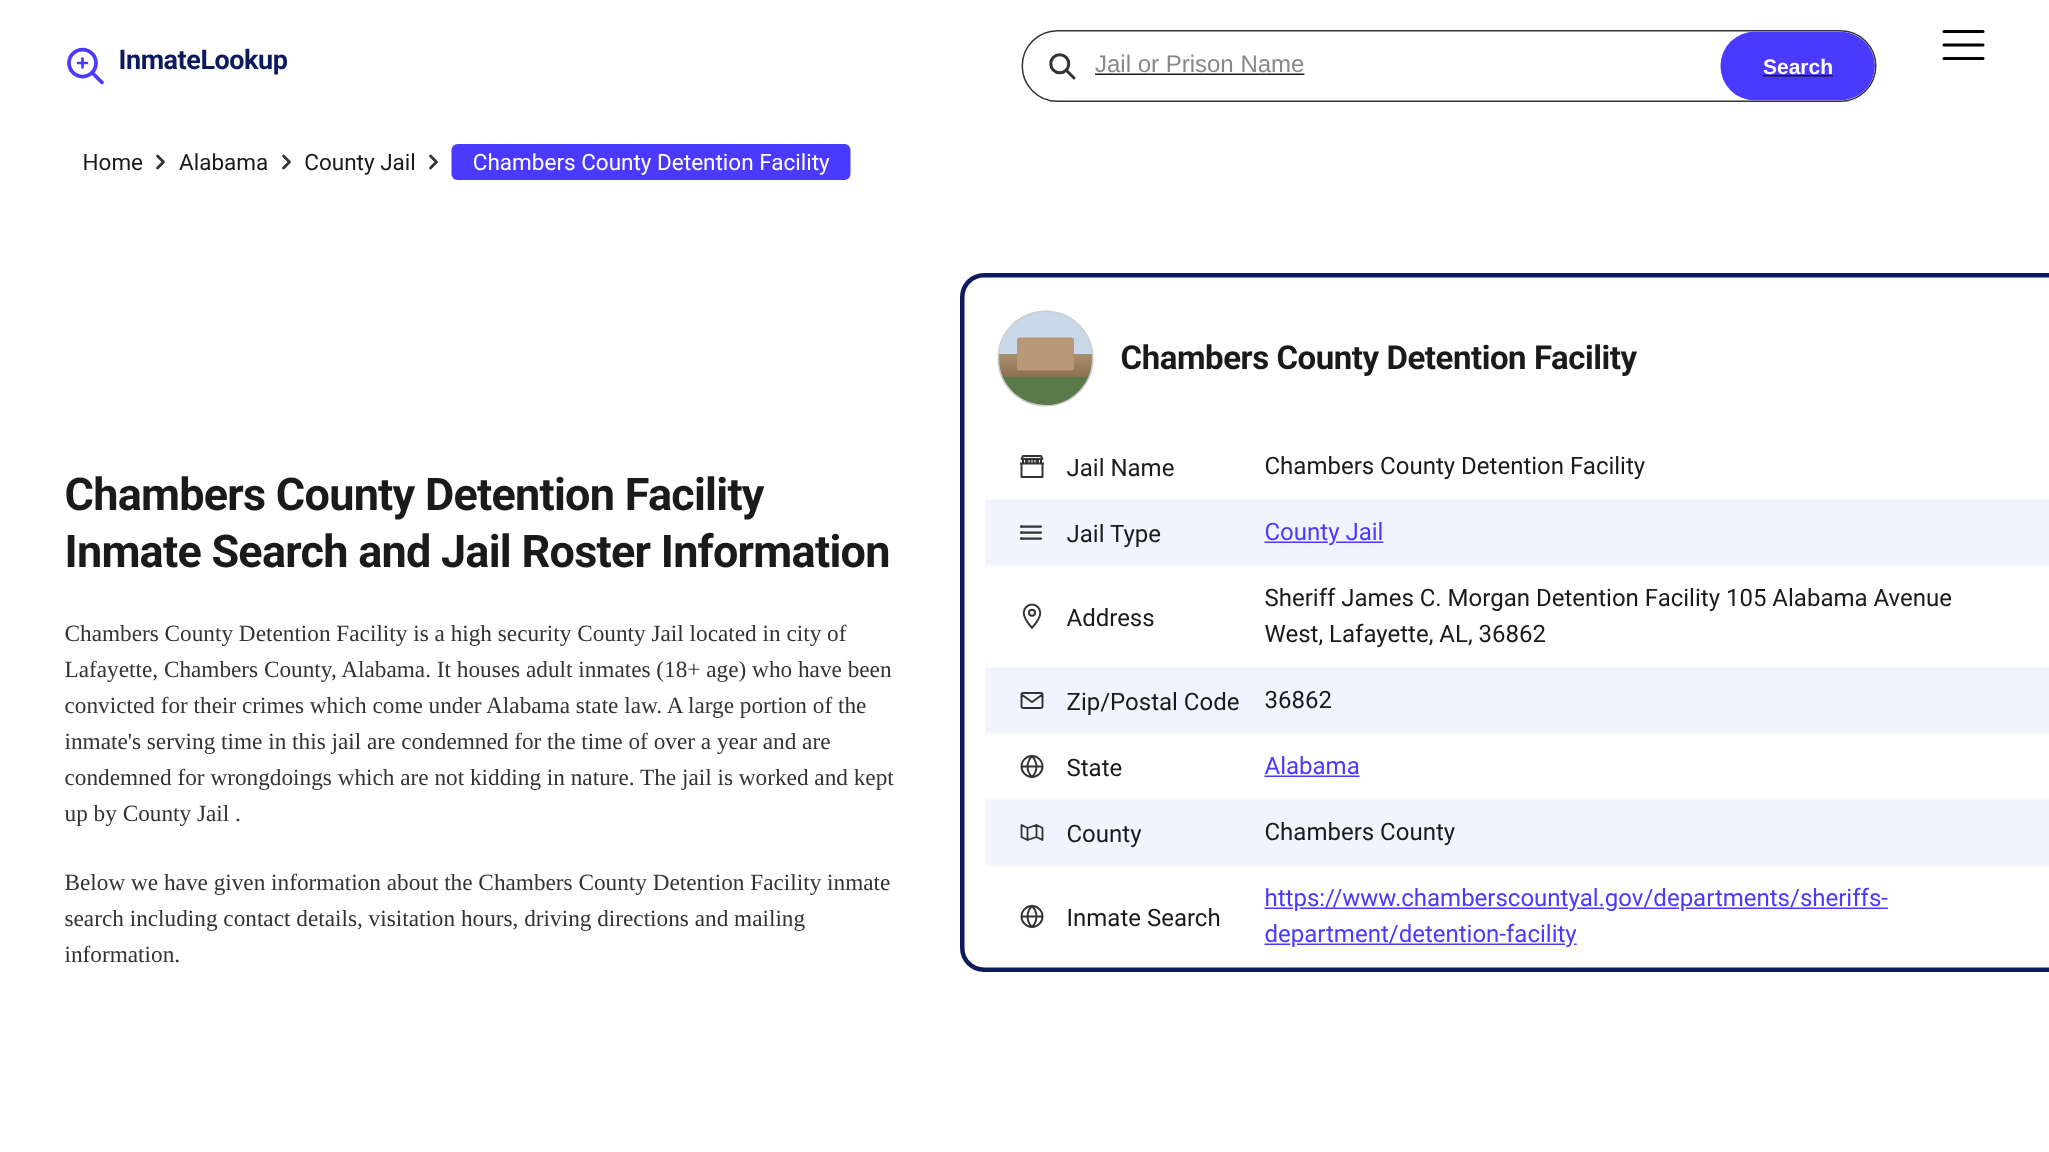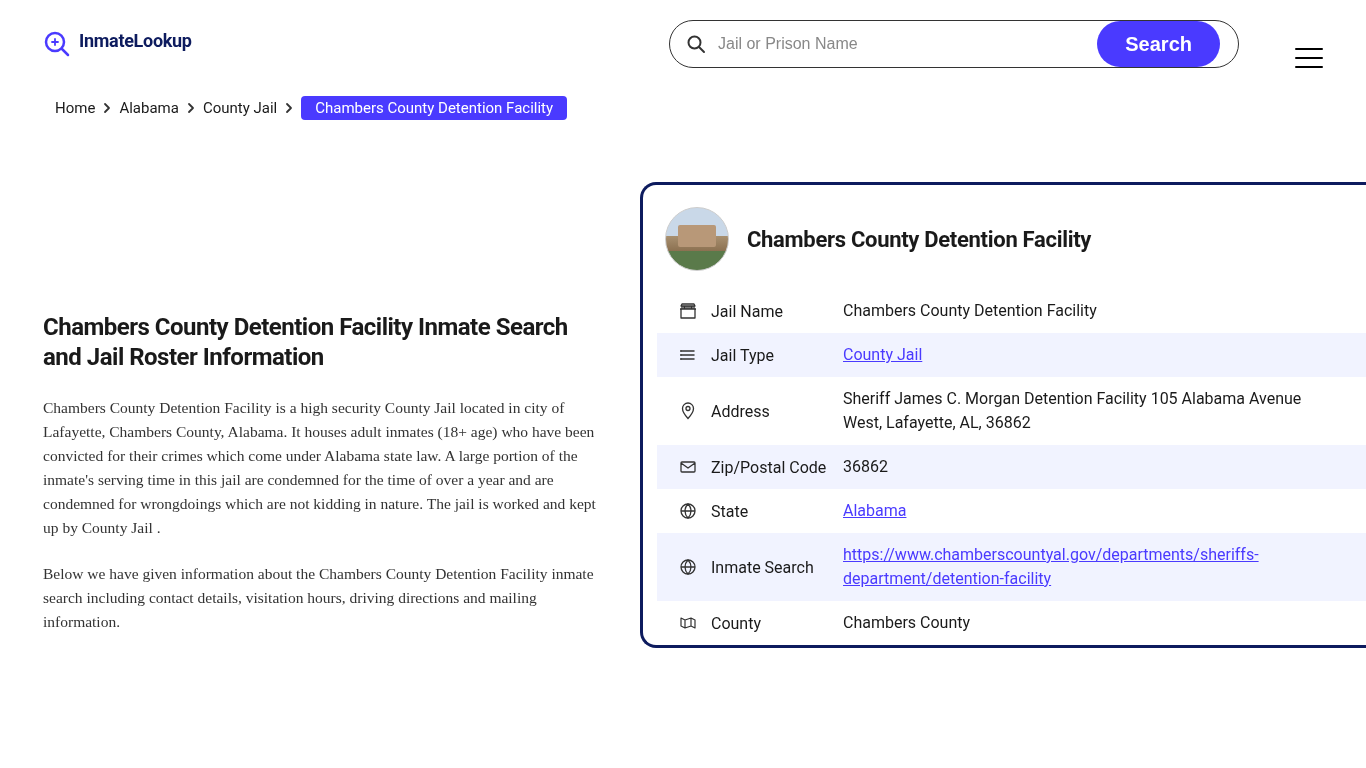--- a/index.html
+++ b/index.html
@@ -36,22 +36,23 @@
       justify-content: center;
     }
     .logo-text {
       font-size: 18px;
       font-weight: 700;
       color: #0d1b5e;
       letter-spacing: -0.3px;
     }
     .header-right {
       display: flex;
-      align-items: flex-end;
-      gap: 56px;
+      align-items: flex-start;
+      gap: 44px;
+      text-decoration: underline;
     }
     .search-wrap {
       display: flex;
       align-items: center;
       border: 1px solid #333;
       border-radius: 26px;
       overflow: hidden;
       height: 48px;
       width: 570px;
     }
@@ -71,25 +72,25 @@
     }
     .search-input::placeholder {
       color: #888;
     }
     .search-btn {
       background: #4a3aff;
       color: #fff;
       border: none;
       height: 100%;
       padding: 0 28px;
-      font-size: 20px;
+      font-size: 14px;
       font-weight: 600;
       cursor: pointer;
       border-radius: 24px;
-      margin: 18px;
+      margin: 0;
     }
     .menu-icon {
       width: 28px;
       height: 20px;
       display: flex;
       flex-direction: column;
       justify-content: space-between;
       cursor: pointer;
     }
     .menu-icon span {
@@ -125,21 +126,21 @@
       padding: 0;
       gap: 40px;
       margin-top: 40px;
     }
     .left-col {
       width: 600px;
       padding-left: 43px;
       padding-top: 140px;
     }
     .page-title {
-      font-size: 24px;
+      font-size: 30px;
       font-weight: 700;
       line-height: 1.25;
       color: #1a1a1a;
       margin-bottom: 24px;
       letter-spacing: -0.5px;
     }
     .para {
       font-size: 15.5px;
       line-height: 1.55;
       color: #333;
@@ -339,32 +340,32 @@
                 <circle cx="9" cy="9" r="7" stroke="#333" stroke-width="1.3"></circle>
                 <path d="M2 9h14M9 2c2 2 3 4.5 3 7s-1 5-3 7c-2-2-3-4.5-3-7s1-5 3-7z" stroke="#333" stroke-width="1.3"></path>
               </svg>
             </span>
             <span class="row-label">State</span>
             <span class="row-value link">Alabama</span>
           </div>
           <div class="info-row">
             <span class="row-icon">
               <svg width="18" height="18" viewBox="0 0 18 18" fill="none">
+                <path d="M2 4l4 2v8l-4-2zM6 6l6-2v8l-6 2zM12 4l4 2v8l-4-2z" stroke="#333" stroke-width="1.2" stroke-linejoin="round"></path>
+              </svg>
+            </span>
+            <span class="row-label">County</span>
+            <span class="row-value">Chambers County</span>
+          </div>
+          <div class="info-row">
+            <span class="row-icon">
+              <svg width="18" height="18" viewBox="0 0 18 18" fill="none">
                 <circle cx="9" cy="9" r="7" stroke="#333" stroke-width="1.3"></circle>
                 <path d="M2 9h14M9 2c2 2 3 4.5 3 7s-1 5-3 7c-2-2-3-4.5-3-7s1-5 3-7z" stroke="#333" stroke-width="1.3"></path>
               </svg>
             </span>
             <span class="row-label">Inmate Search</span>
             <span class="row-value link">https://www.chamberscountyal.gov/departments/sheriffs-department/detention-facility</span>
-          </div>
-          <div class="info-row">
-            <span class="row-icon">
-              <svg width="18" height="18" viewBox="0 0 18 18" fill="none">
-                <path d="M2 4l4 2v8l-4-2zM6 6l6-2v8l-6 2zM12 4l4 2v8l-4-2z" stroke="#333" stroke-width="1.2" stroke-linejoin="round"></path>
-              </svg>
-            </span>
-            <span class="row-label">County</span>
-            <span class="row-value">Chambers County</span>
           </div>
         </div>
     </div>
   </div>
 </div>
 
 </body></html>

